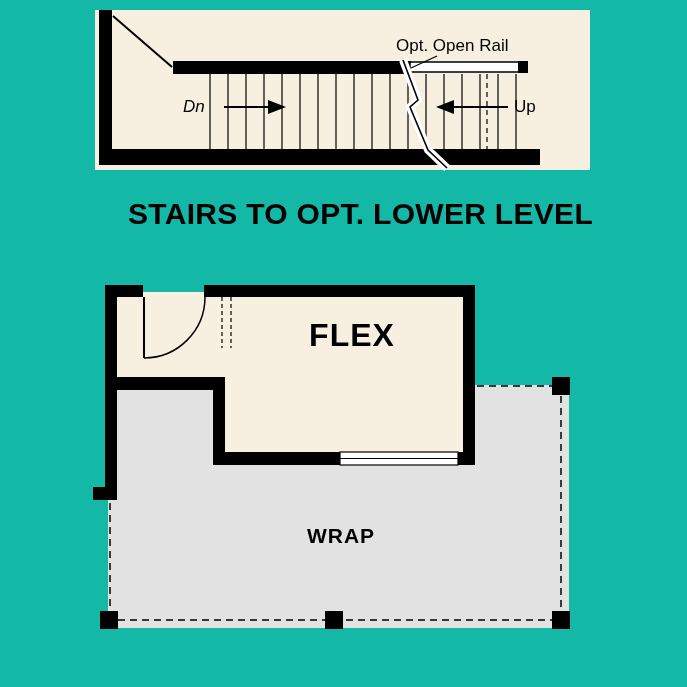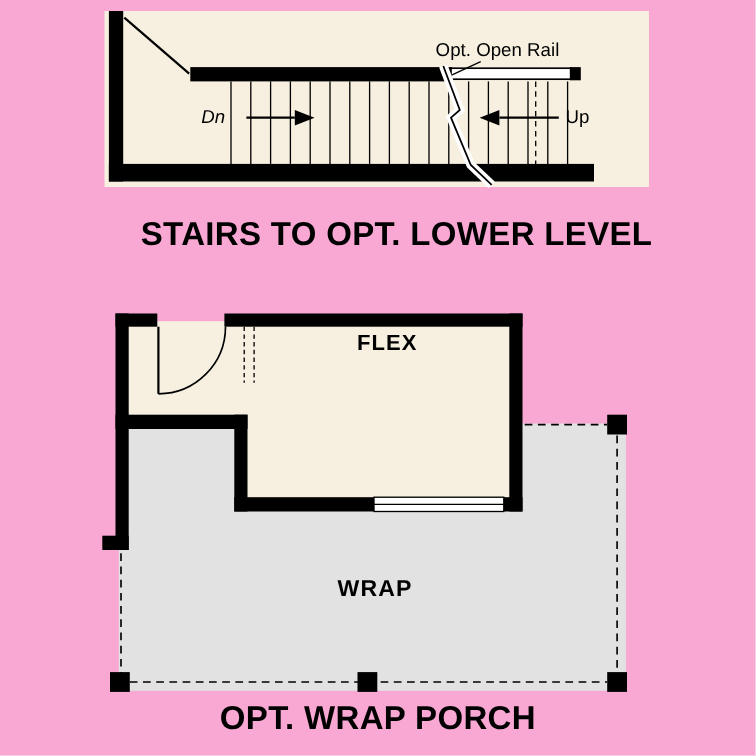--- a/index.html
+++ b/index.html
@@ -1,28 +1,28 @@
 <!DOCTYPE html>
 <html><head>
 <meta charset="utf-8">
 <style>
   html,body { margin:0; padding:0; background:#ffffff; }
   .page {
     position:relative;
     width:687px; height:687px;
-    background:#f9a8d4;
+    background:#14b8a6;
     font-family:"Liberation Sans", sans-serif;
     color:#000;
     overflow:hidden;
   }
   .plan-svg { position:absolute; left:0; top:0; width:687px; height:687px; }
   .label { position:absolute; white-space:nowrap; }
   .annot { font-size:17px; font-weight:normal; }
   .room-label { font-weight:bold; text-align:center; }
-  .flex-label { left:252px; top:301px; width:200px; font-size:20px; letter-spacing:1px; }
+  .flex-label { left:252px; top:317px; width:200px; font-size:32px; letter-spacing:1px; }
   .porch-label { left:241px; top:524px; width:200px; font-size:21px; letter-spacing:1px; }
   .diagram-title {
     position:absolute; left:0; width:687px;
     text-align:center; font-weight:bold; font-size:30px; letter-spacing:0.3px;
   }
   .stairs-title { top:197px;padding-left:17px; }
   .porch-title { top:637px; }
   .dn-label { left:183px; top:97px;font-style:italic; }
   .up-label { left:514px; top:97px; }
   .rail-label { left:396px; top:36px; }
@@ -133,15 +133,14 @@
 
   <div class="label annot rail-label">Opt. Open Rail</div>
   <div class="label annot dn-label">Dn</div>
   <div class="label annot up-label">Up</div>
 
   <div class="diagram-title stairs-title">STAIRS TO OPT. LOWER LEVEL</div>
 
   <div class="label room-label flex-label">FLEX</div>
   <div class="label room-label porch-label">WRAP</div>
 
-  <div class="diagram-title porch-title">OPT. WRAP PORCH</div>
 
 </div>
 
 </body></html>

